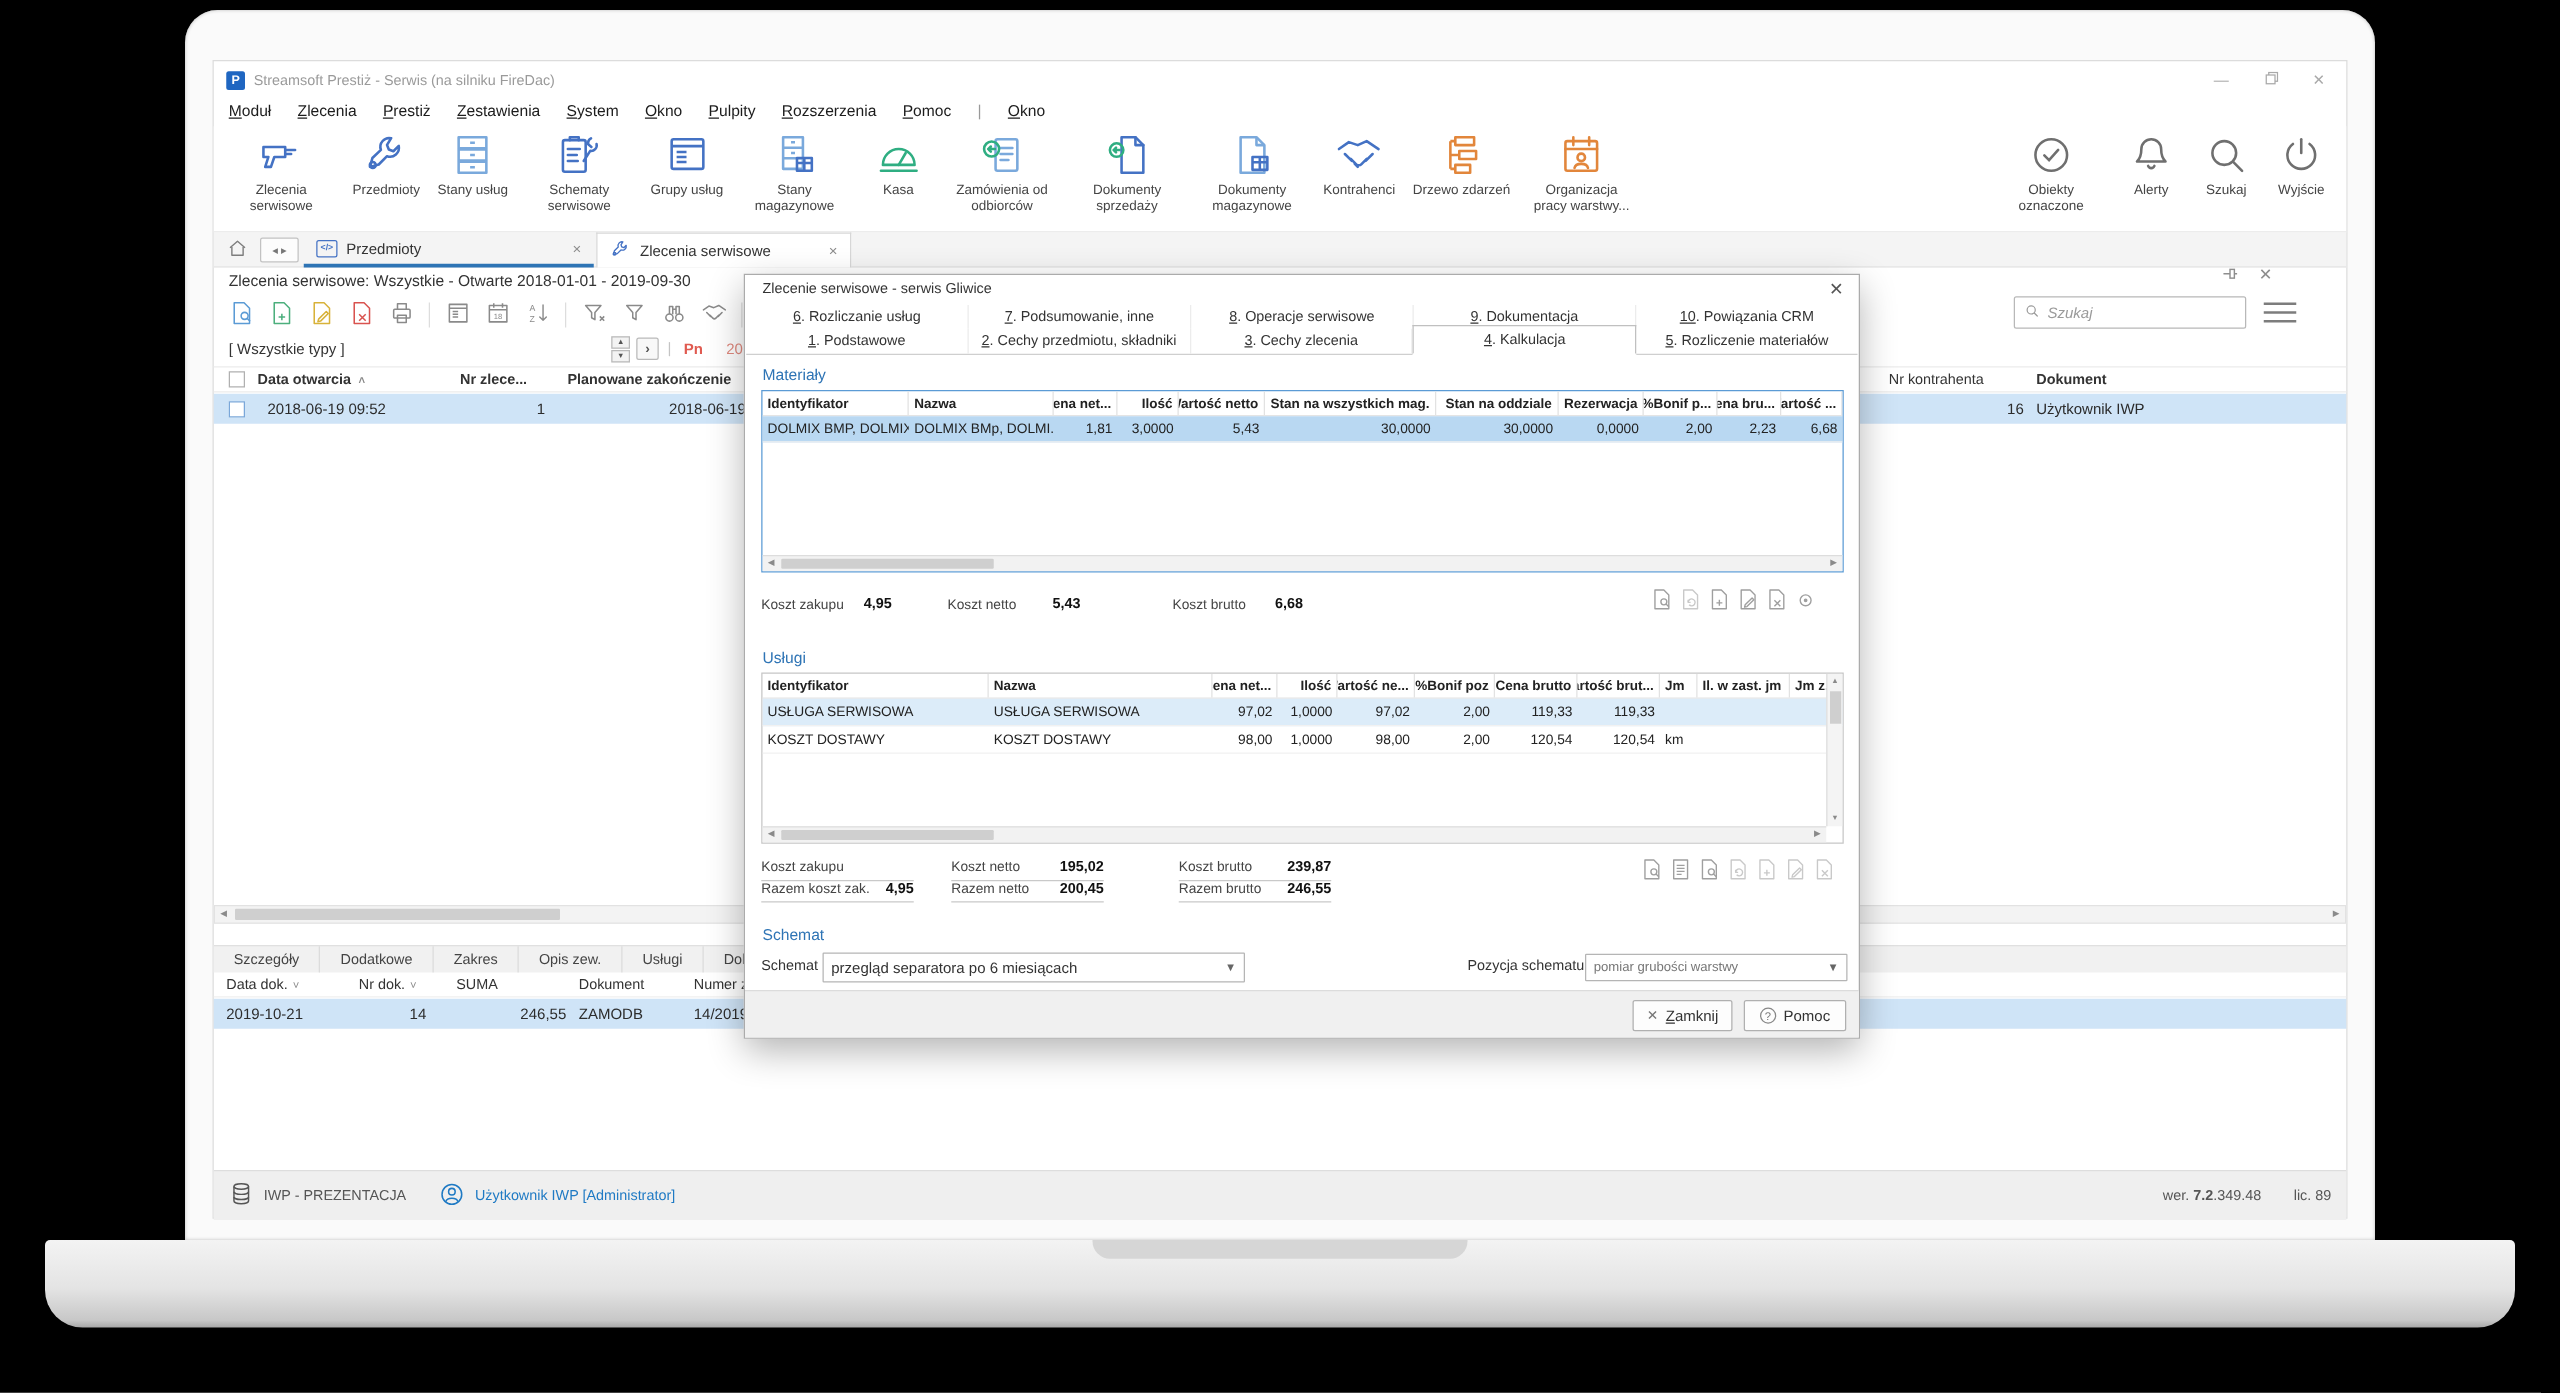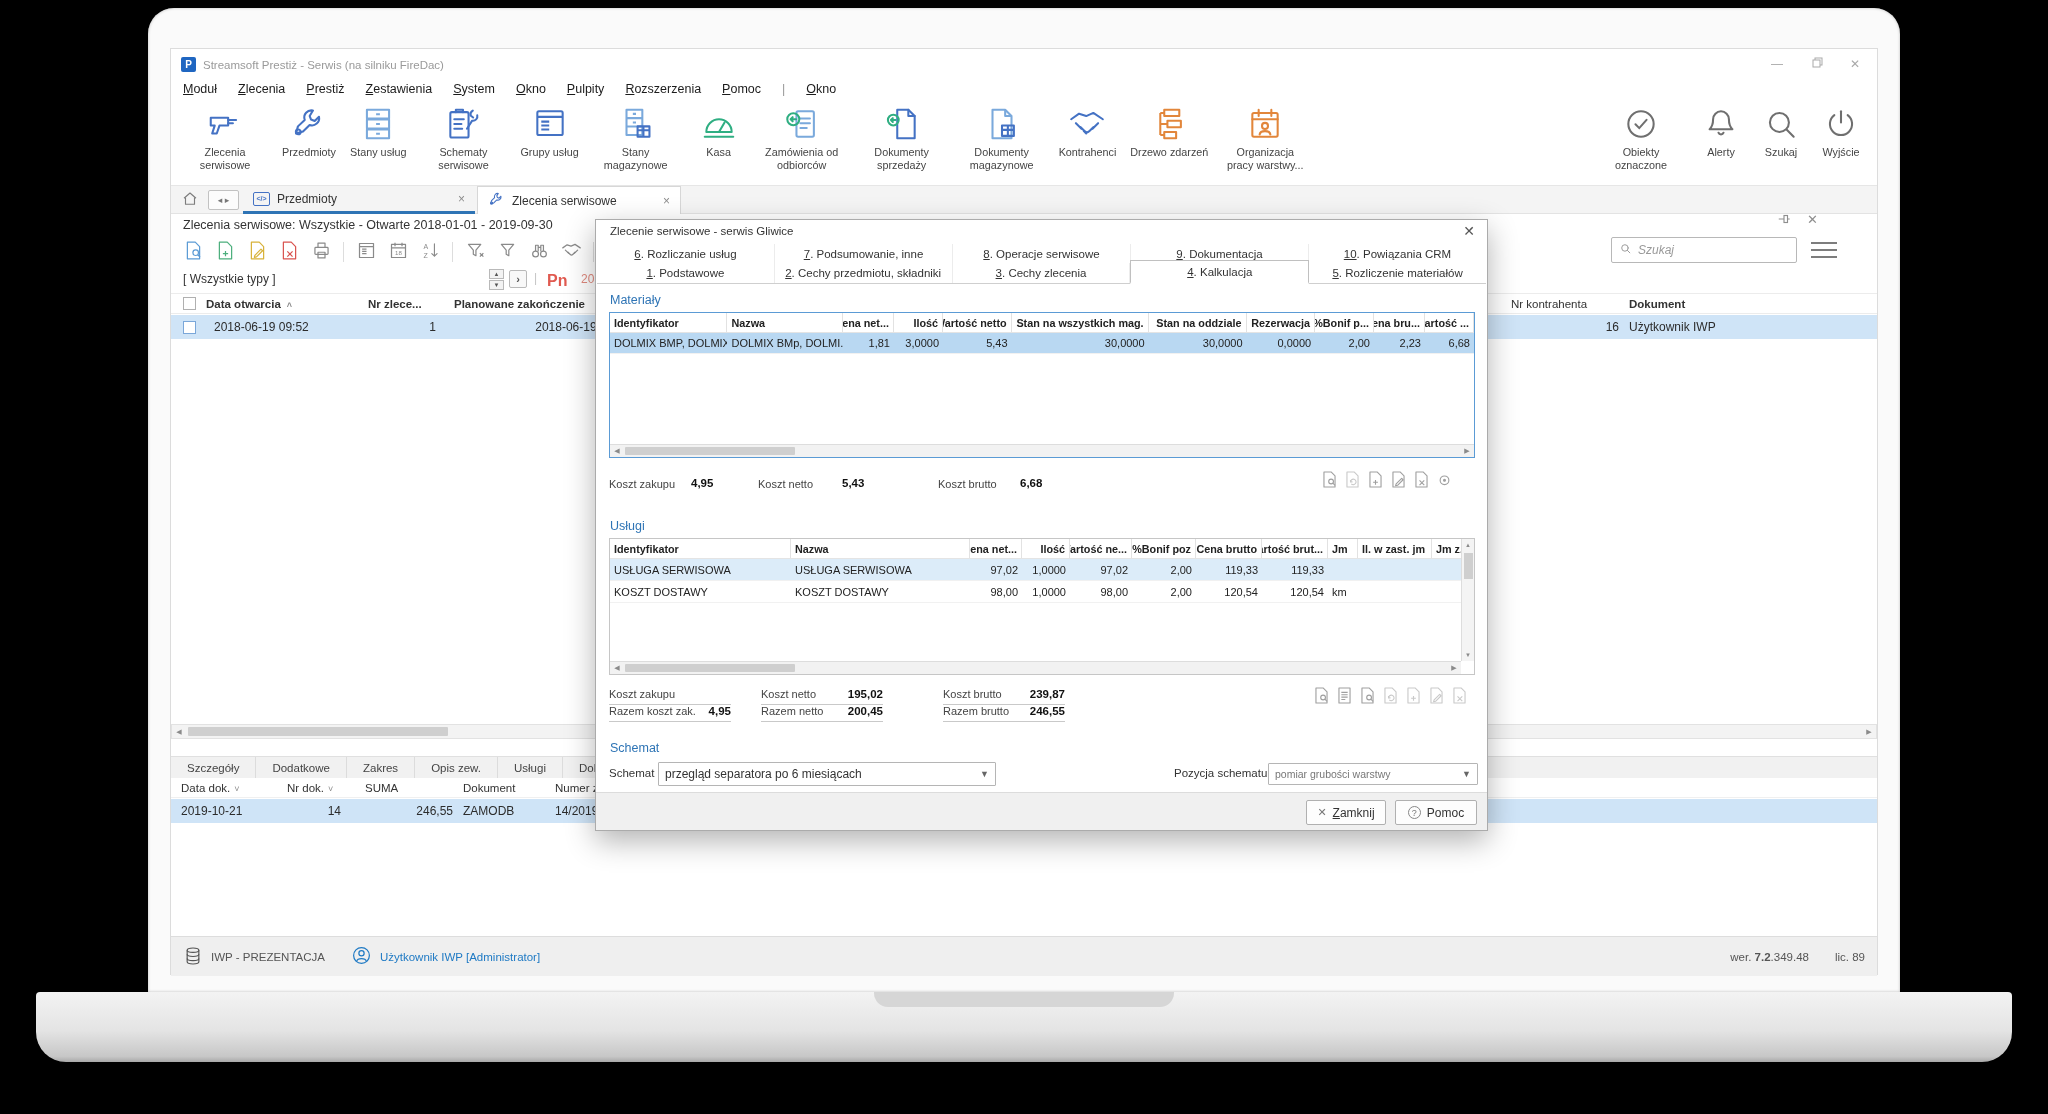--- a/index.html
+++ b/index.html
@@ -55,21 +55,21 @@
   .ab-btn{width:24px;height:26px;display:flex;align-items:center;justify-content:center;cursor:pointer}
   .ab-btn.pressed{background:#e7e7e7;border:1px solid #c9c9c9;border-radius:2px}
 
   
   .filterrow{position:absolute;left:0;top:220px;right:0;height:22px}
   .all-types{position:absolute;left:12px;top:3px;font-size:12px;color:#333}
   .spinner{position:absolute;left:318px;top:0;width:15px;height:21px;display:flex;flex-direction:column;gap:1px}
   .spin-btn{flex:1;border:1px solid #b9b9b9;background:#f3f3f3;font-size:6px;color:#555;text-align:center;line-height:8px;cursor:pointer}
   .next-btn{position:absolute;left:338px;top:1px;width:18px;height:18px;border:1px solid #b9b9b9;background:#f8f8f8;border-radius:2px;color:#555;font-weight:bold;font-size:11px;text-align:center;line-height:16px;cursor:pointer}
   .f-sep{position:absolute;left:363px;top:2px;color:#c4c4c4}
-  .f-day{position:absolute;left:376px;top:3px;color:#e05a50;font-size:16px;font-weight:bold}
+  .f-day{position:absolute;left:376px;top:3px;color:#e05a50;font-size:12px;font-weight:bold}
   .f-year{position:absolute;left:410px;top:3px;color:#e0897e;font-size:12px}
 
   
   .o-head{position:absolute;left:0;top:244px;right:0;height:21px;border-top:1px solid #ececec;border-bottom:1px solid #ececec;display:flex;align-items:center;font-weight:bold;font-size:11.5px;color:#333}
   .o-row{position:absolute;left:0;top:266px;right:0;height:24px;background:#cfe4f7;display:flex;align-items:center;font-size:12px;color:#2c2c2c;cursor:pointer}
   .oc{padding:0 4px;overflow:hidden;white-space:nowrap}
   .cbx{width:13px;height:13px;background:#fff;border:1px solid #b0b0b0;margin-left:12px}
   .o-row .cbx{border-color:#7aa7d9}
   .sort-caret{color:#888;font-size:9px;margin-left:6px}
   .o-right{position:absolute;left:1336px;top:0;height:100%;display:flex;align-items:center}

